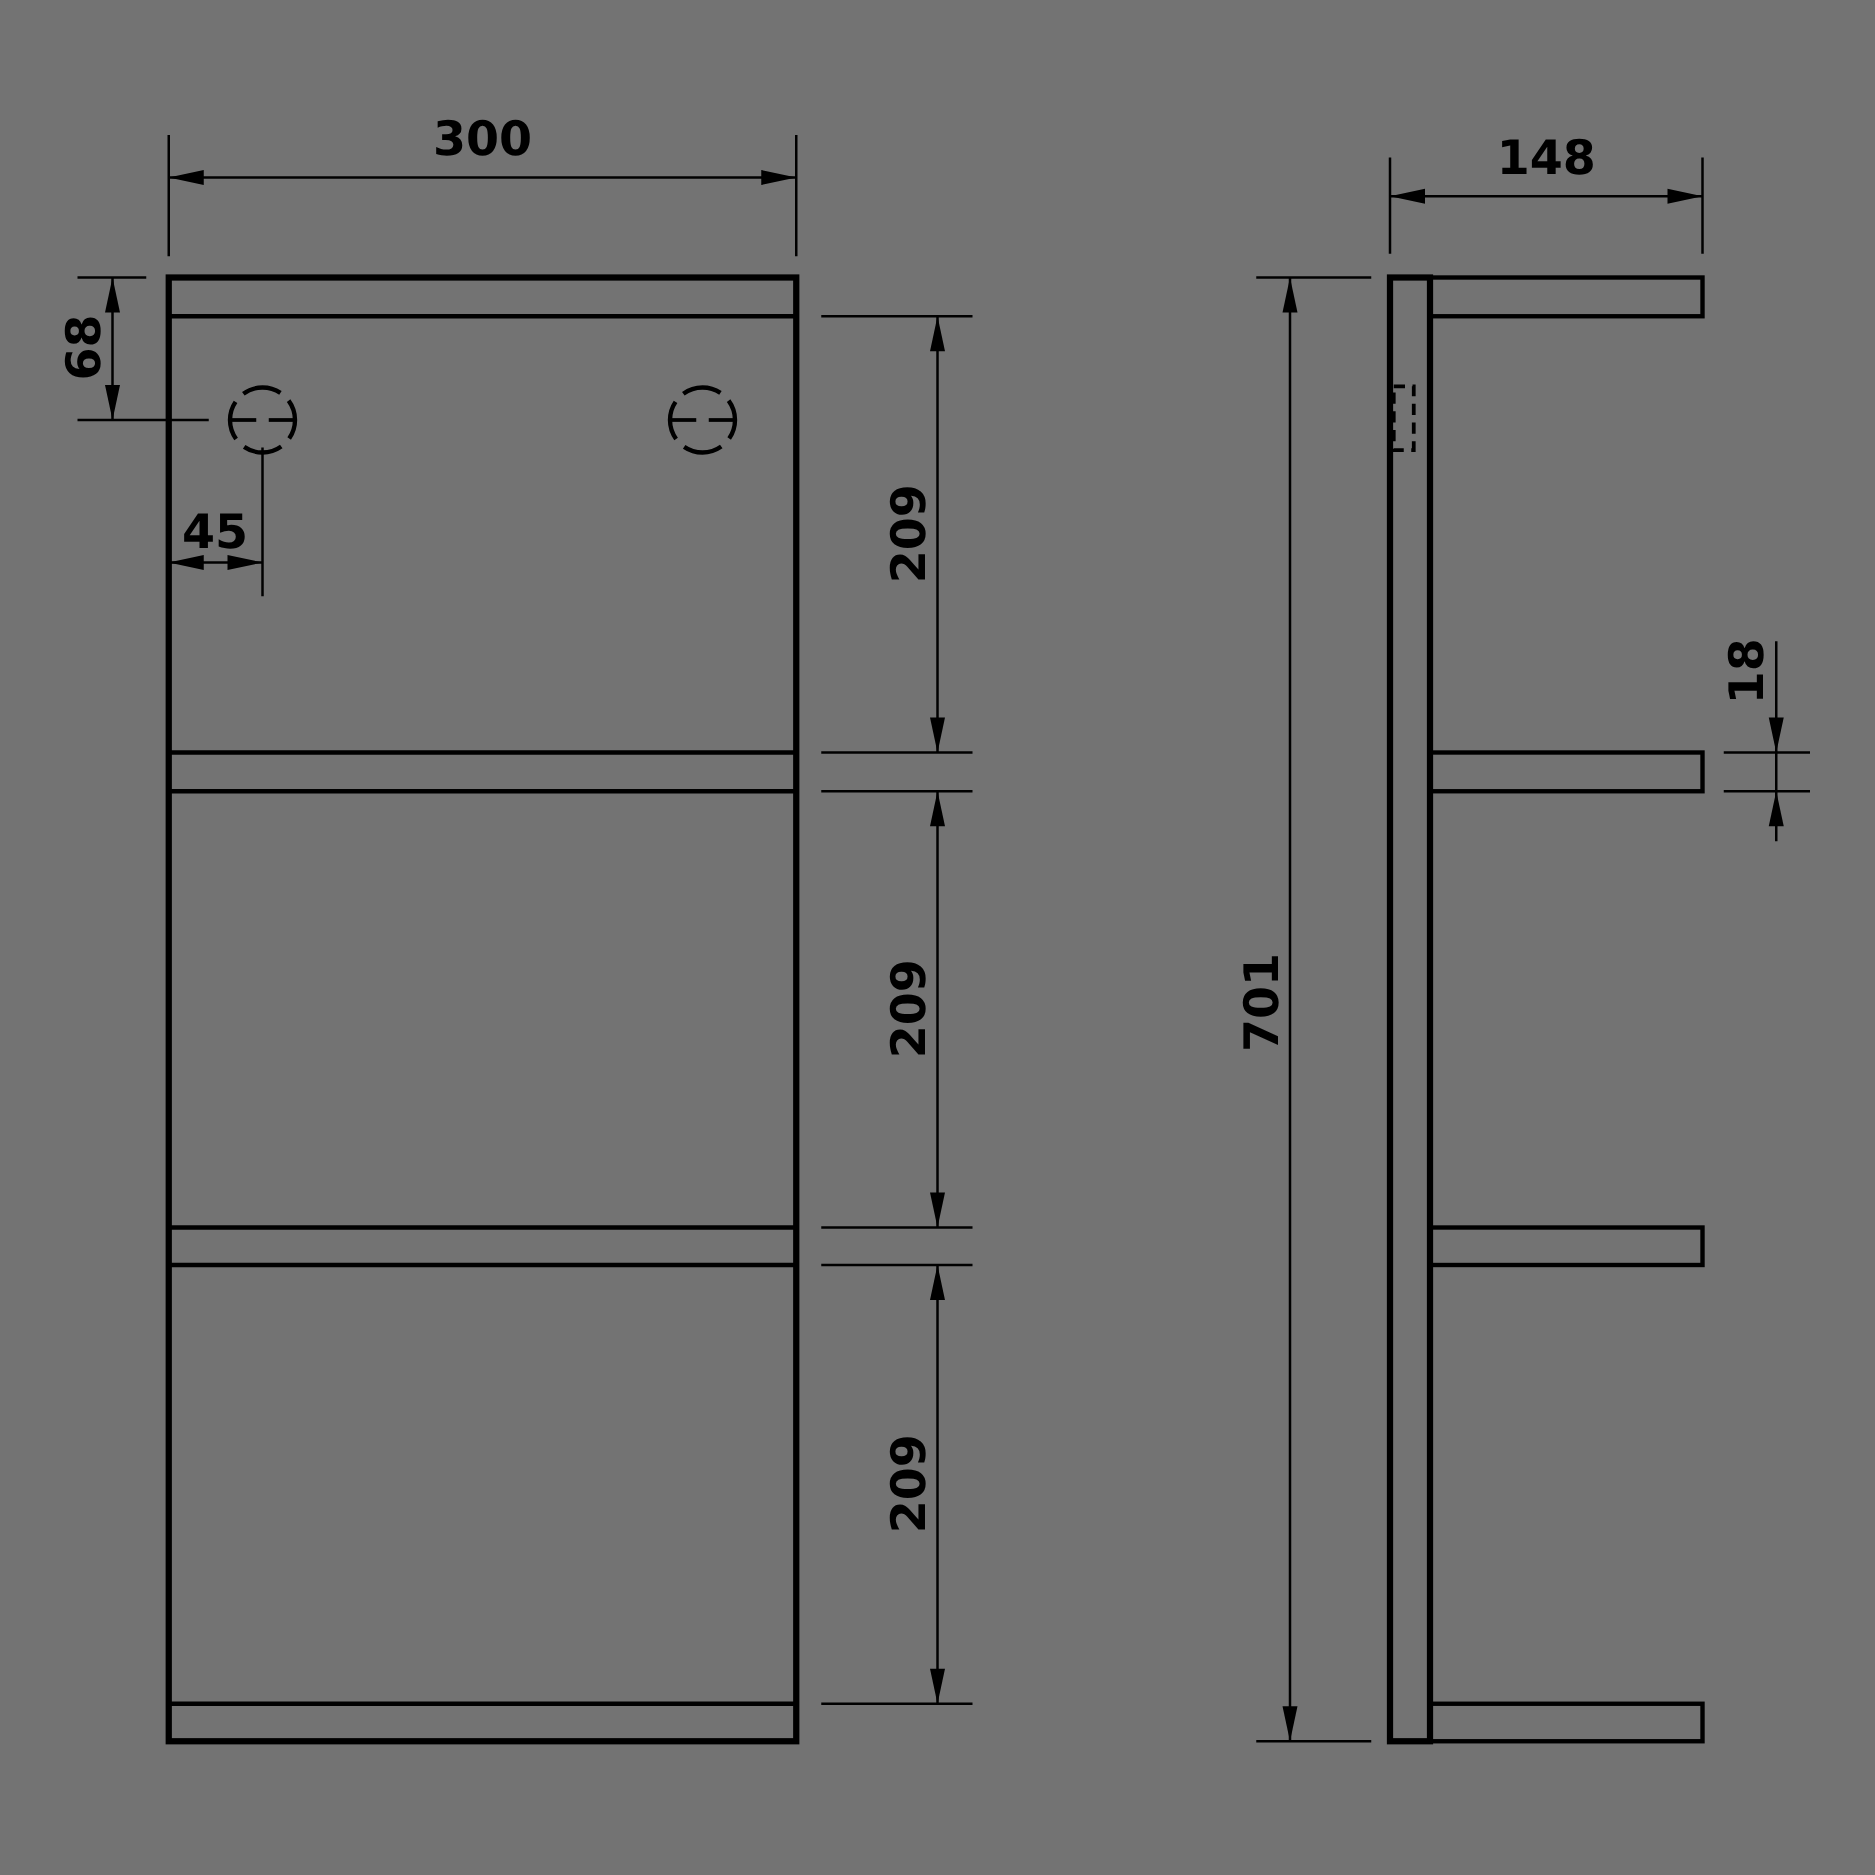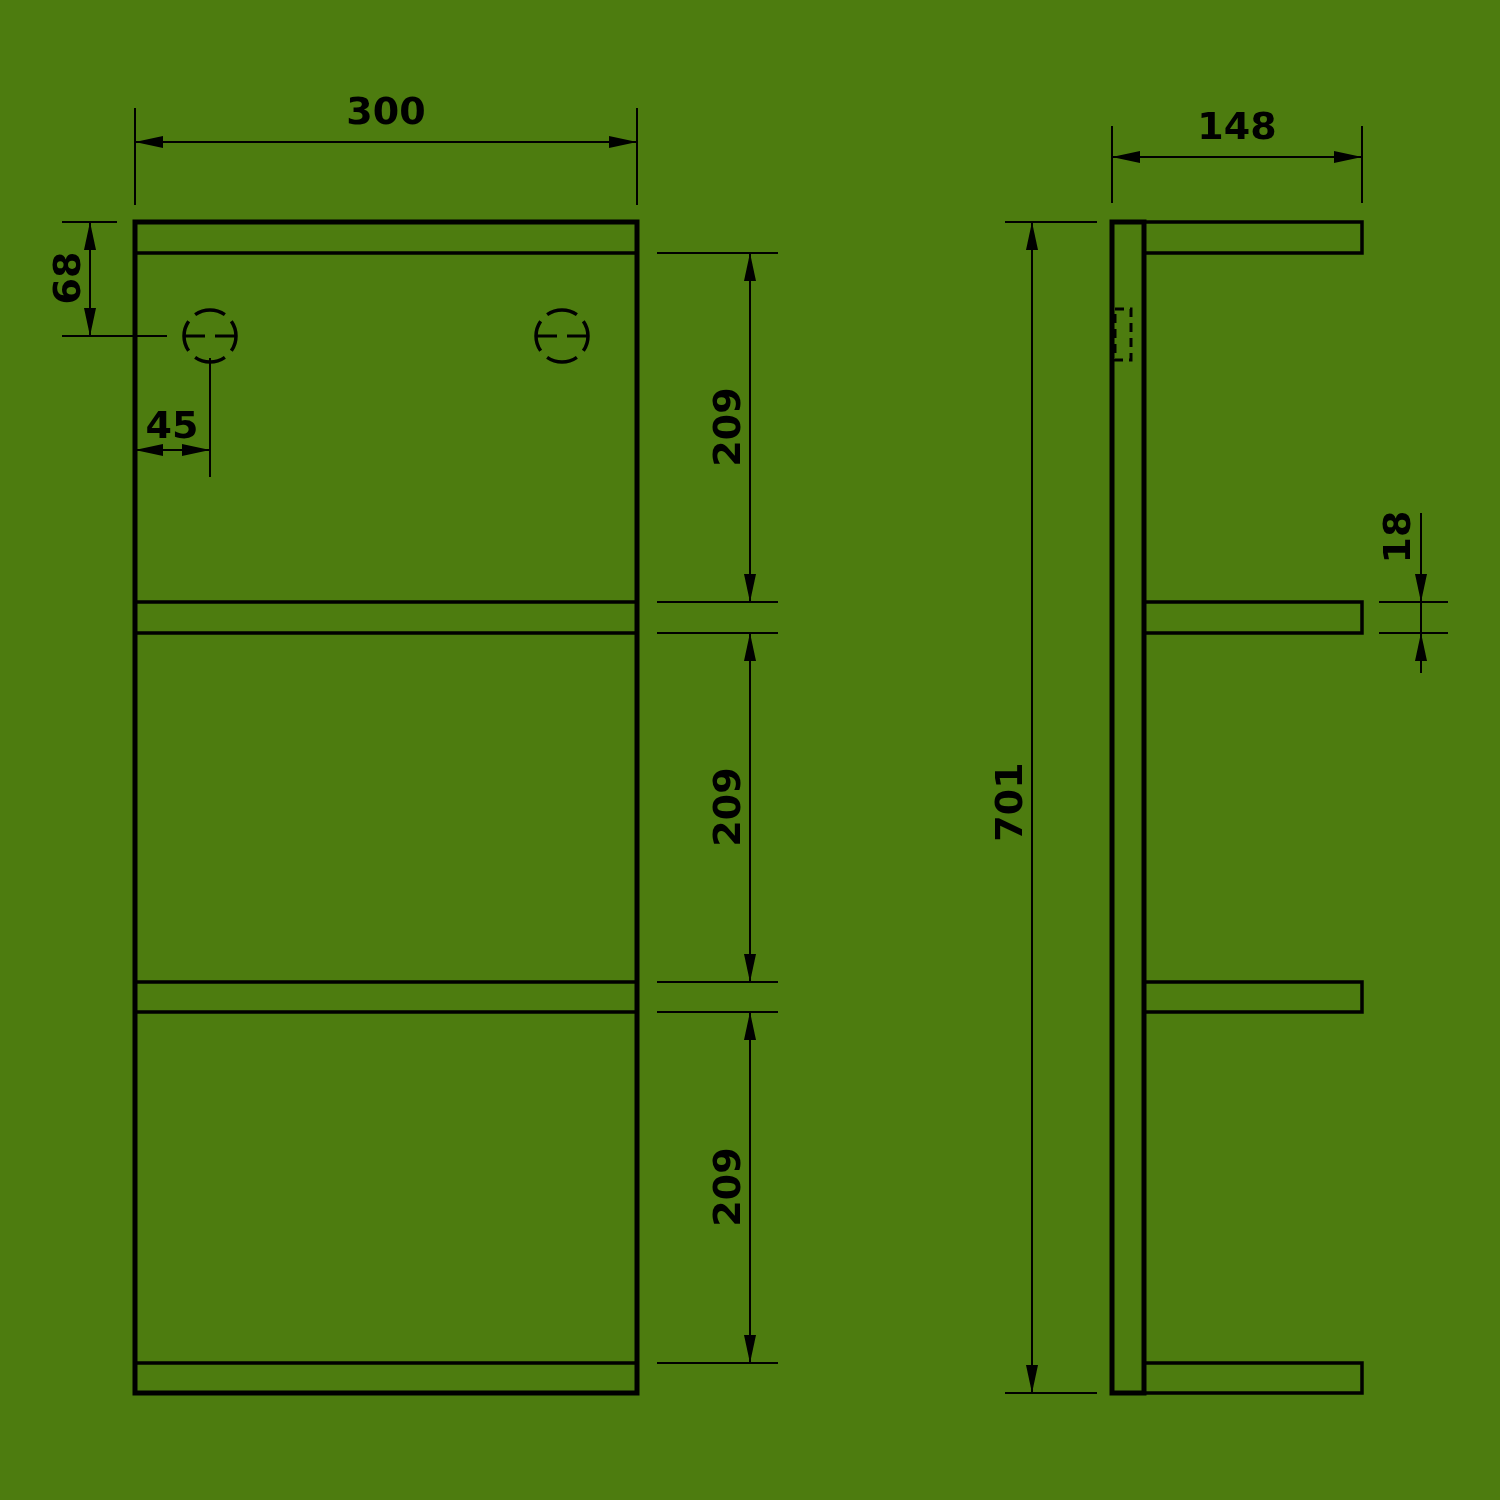--- a/index.html
+++ b/index.html
@@ -1,16 +1,16 @@
 <!DOCTYPE html>
 <html><head>
 <meta charset="utf-8">
 <style>
   html,body{margin:0;padding:0;background:#ffffff;}
-  .stage{position:relative;width:1500px;height:1500px;background:#4d7c0f;overflow:hidden;}
+  .stage{position:relative;width:1500px;height:1500px;background:#737373;overflow:hidden;}
   svg{position:absolute;left:0;top:0;}
   .thick{stroke:#000;stroke-width:5;fill:none;stroke-linecap:butt;}
   .mid{stroke:#000;stroke-width:3.5;fill:none;}
   .thin{stroke:#000;stroke-width:2;fill:none;}
   .cross{stroke:#000;stroke-width:3;fill:none;}
   .dashrect{stroke:#000;stroke-width:3;fill:none;stroke-dasharray:9 6;}
   .dashcircle{stroke:#000;stroke-width:3.5;fill:none;}
   .arrow{fill:#000;stroke:none;}
   .dimtext{font-family:"DejaVu Sans","Liberation Sans",sans-serif;font-weight:bold;font-size:38px;fill:#000;}
 </style>

